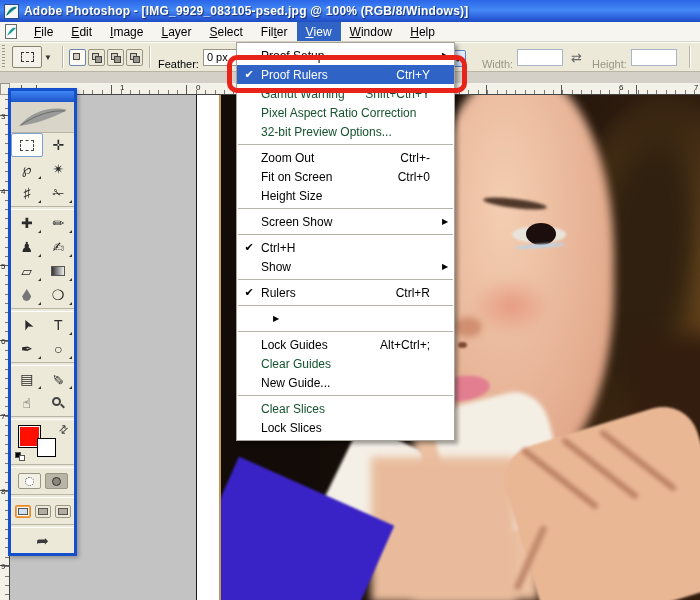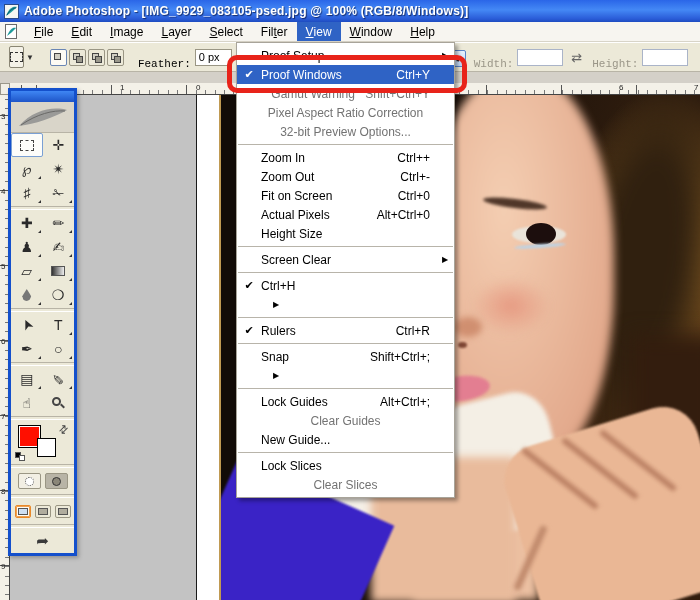--- a/index.html
+++ b/index.html
@@ -32,21 +32,21 @@
     display:flex; align-items:center; justify-content:center; margin-left:4px; }
   .dash-box { width:13px; height:10px; border:1px dashed #333; }
   .caret { font-size:8px; color:#333; margin:0 4px 0 2px; }
   .vsep { width:1px; height:22px; background:#b8b4a6; margin:0 6px; box-shadow:1px 0 0 #fff; }
   .modes { display:flex; gap:2px; }
   .mode-btn { width:17px; height:17px; border:1px solid #9a9684; background:#ece9d8; border-radius:2px;
     position:relative; }
   .mode-btn.pressed { background:#fdfbf4; border-color:#6a86b4; }
   .mode-btn .sq1 { position:absolute; left:3px; top:3px; width:7px; height:7px; border:1px solid #444; background:#cfcdc2; }
   .mode-btn .sq2 { position:absolute; left:6px; top:6px; width:7px; height:7px; border:1px solid #444; background:#9a988c; }
-  .opt-label { color:#000; margin:13px 4px 0 2px;font-family:Liberation Mono, monospace; }
+  .opt-label { color:#000; margin:13px 4px 0 2px; }
   .opt-label.dim { color:#9a9688; }
   .opt-input { height:17px; border:1px solid #9a9684; background:#fff; font-size:11px; padding:1px 3px;
     font-family:"Liberation Sans",sans-serif; }
   .opt-input.small { width:37px; }
   .opt-input.wh { width:46px; border-color:#aab4c8; }
   .style-arrow { position:absolute; left:447px; top:7px; width:19px; height:17px; border:1px solid #5a84c8;
     background:linear-gradient(180deg,#e8f1fd,#bcd5f6); display:flex; align-items:center; justify-content:center;
     font-size:10px; color:#222; border-radius:2px; }
   .swap-icon { font-size:13px; color:#666; margin:0 8px; transform:rotate(0deg); }
 
@@ -156,21 +156,21 @@
   .jump-icon { font-size:15px; color:#3a3a3a; }
 
   
   .viewmenu { position:absolute; left:236px; top:42px; width:219px; background:#fff; border:1px solid #a8a49a;
     box-shadow:3px 3px 4px rgba(0,0,0,.35); z-index:8; padding:3px 0; }
   .mi { height:19px; display:flex; align-items:center; font-size:12px; color:#000; padding-right:4px; }
   .mi .chk { width:24px; text-align:center; font-size:11px; flex:0 0 auto; }
   .mi .lab { flex:1 1 auto; white-space:nowrap; }
   .mi .sc { flex:0 0 auto; padding-right:12px; }
   .mi .sub { flex:0 0 auto; width:8px; font-size:8px; }
-  .mi.dis { color:#737373;text-align:center; }
+  .mi.dis { color:#14532d; }
   .mi.hi { background:#2f63c5; color:#fff; }
   .msep { height:1px; background:#b8b4aa; margin:3px 1px; }
 
   
   .annot { position:absolute; left:227px; top:55px; width:240px; height:38px; border:5px solid #e8231a;
     border-radius:10px; z-index:20; pointer-events:none; }
 </style>
 </head>
 <body>
 
@@ -422,21 +422,21 @@
 
 <div class="viewmenu" id="viewmenu">
     <div class="mi">
       <span class="chk"></span>
       <span class="lab">Proof Setup</span>
       <span class="sc"></span>
       <span class="sub">▶</span>
     </div>
     <div class="mi hi">
       <span class="chk">✔</span>
-      <span class="lab">Proof Windows</span>
+      <span class="lab">Proof Rulers</span>
       <span class="sc">Ctrl+Y</span>
       <span class="sub"></span>
     </div>
     <div class="mi dis">
       <span class="chk"></span>
       <span class="lab">Gamut Warning</span>
       <span class="sc">Shift+Ctrl+Y</span>
       <span class="sub"></span>
     </div>
     <div class="mi dis">
@@ -447,82 +447,65 @@
     </div>
     <div class="mi dis">
       <span class="chk"></span>
       <span class="lab">32-bit Preview Options...</span>
       <span class="sc"></span>
       <span class="sub"></span>
     </div>
     <div class="msep"></div>
     <div class="mi">
       <span class="chk"></span>
-      <span class="lab">Zoom In</span>
-      <span class="sc">Ctrl++</span>
-      <span class="sub"></span>
-    </div>
-    <div class="mi">
-      <span class="chk"></span>
       <span class="lab">Zoom Out</span>
       <span class="sc">Ctrl+-</span>
       <span class="sub"></span>
     </div>
     <div class="mi">
       <span class="chk"></span>
       <span class="lab">Fit on Screen</span>
       <span class="sc">Ctrl+0</span>
       <span class="sub"></span>
     </div>
     <div class="mi">
       <span class="chk"></span>
-      <span class="lab">Actual Pixels</span>
-      <span class="sc">Alt+Ctrl+0</span>
-      <span class="sub"></span>
-    </div>
-    <div class="mi">
-      <span class="chk"></span>
       <span class="lab">Height Size</span>
       <span class="sc"></span>
       <span class="sub"></span>
     </div>
     <div class="msep"></div>
     <div class="mi">
       <span class="chk"></span>
-      <span class="lab">Screen Clear</span>
+      <span class="lab">Screen Show</span>
       <span class="sc"></span>
       <span class="sub">▶</span>
     </div>
     <div class="msep"></div>
     <div class="mi">
       <span class="chk">✔</span>
       <span class="sc">Ctrl+H</span>
       <span class="sub"></span>
     </div>
     <div class="mi">
       <span class="chk"></span>
+      <span class="lab">Show</span>
       <span class="sc"></span>
       <span class="sub">▶</span>
     </div>
     <div class="msep"></div>
     <div class="mi">
       <span class="chk">✔</span>
       <span class="lab">Rulers</span>
       <span class="sc">Ctrl+R</span>
       <span class="sub"></span>
     </div>
     <div class="msep"></div>
     <div class="mi">
       <span class="chk"></span>
-      <span class="lab">Snap</span>
-      <span class="sc">Shift+Ctrl+;</span>
-      <span class="sub"></span>
-    </div>
-    <div class="mi">
-      <span class="chk"></span>
       <span class="sc"></span>
       <span class="sub">▶</span>
     </div>
     <div class="msep"></div>
     <div class="mi">
       <span class="chk"></span>
       <span class="lab">Lock Guides</span>
       <span class="sc">Alt+Ctrl+;</span>
       <span class="sub"></span>
     </div>
@@ -532,27 +515,27 @@
       <span class="sc"></span>
       <span class="sub"></span>
     </div>
     <div class="mi">
       <span class="chk"></span>
       <span class="lab">New Guide...</span>
       <span class="sc"></span>
       <span class="sub"></span>
     </div>
     <div class="msep"></div>
+    <div class="mi dis">
+      <span class="chk"></span>
+      <span class="lab">Clear Slices</span>
+      <span class="sc"></span>
+      <span class="sub"></span>
+    </div>
     <div class="mi">
       <span class="chk"></span>
       <span class="lab">Lock Slices</span>
       <span class="sc"></span>
       <span class="sub"></span>
     </div>
-    <div class="mi dis">
-      <span class="chk"></span>
-      <span class="lab">Clear Slices</span>
-      <span class="sc"></span>
-      <span class="sub"></span>
-    </div>
   </div>
 
 <div class="annot" style="border-color: rgb(232, 35, 26);"></div>
 
 </body></html>

